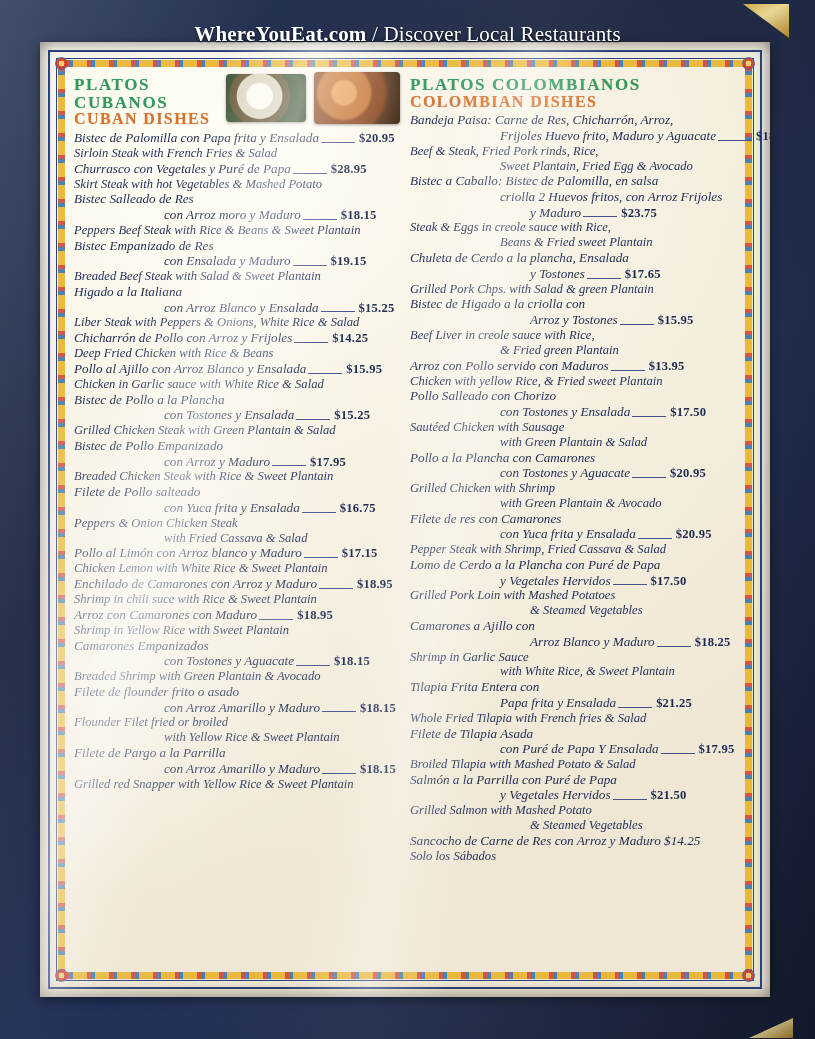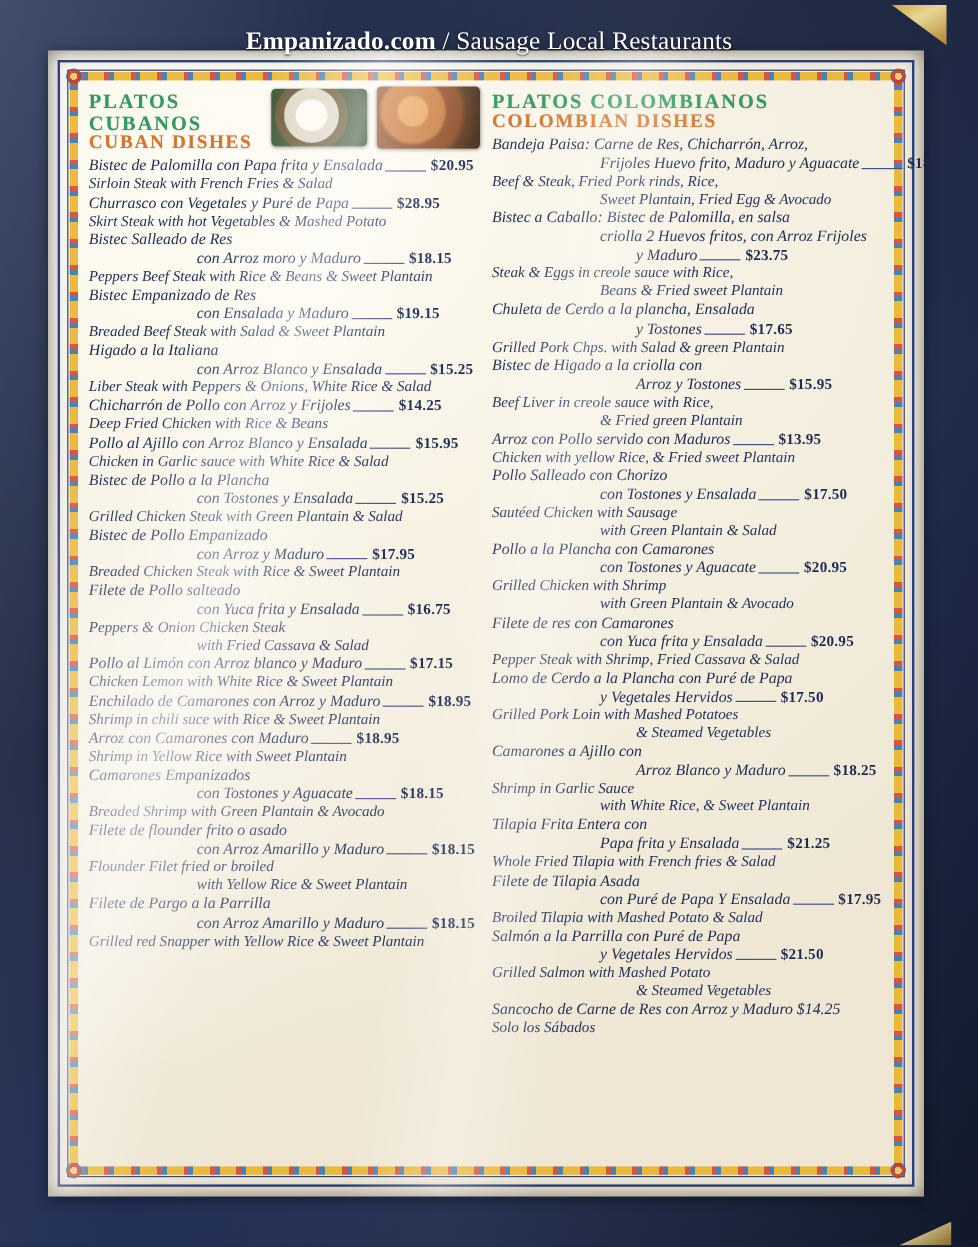--- a/index.html
+++ b/index.html
@@ -148,22 +148,22 @@
   }
 </style>
 </head>
 <body>
 
 <div id="cover"></div>
 <div id="corner"></div>
 <div id="corner2"></div>
 
 <div id="watermark">
-  <b>Empanizado.com</b>
-  <span>/ Sausage Local Restaurants</span>
+  <b>WhereYouEat.com</b>
+  <span>/ Discover Local Restaurants</span>
 </div>
 
 <div id="page">
   <div id="border-outer"></div>
   <div id="border-inner"></div>
   <div class="band top"></div>
   <div class="band bottom"></div>
   <div class="band left"></div>
   <div class="band right"></div>
   <div class="rosette" style="left:15px;top:15px;"></div>

